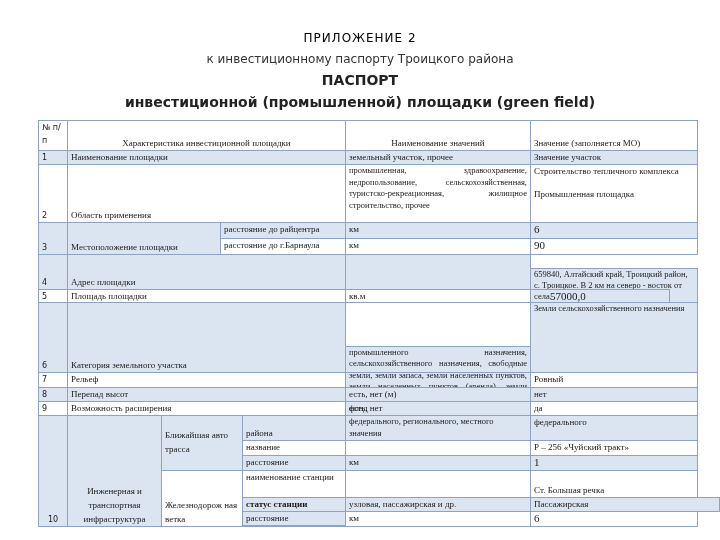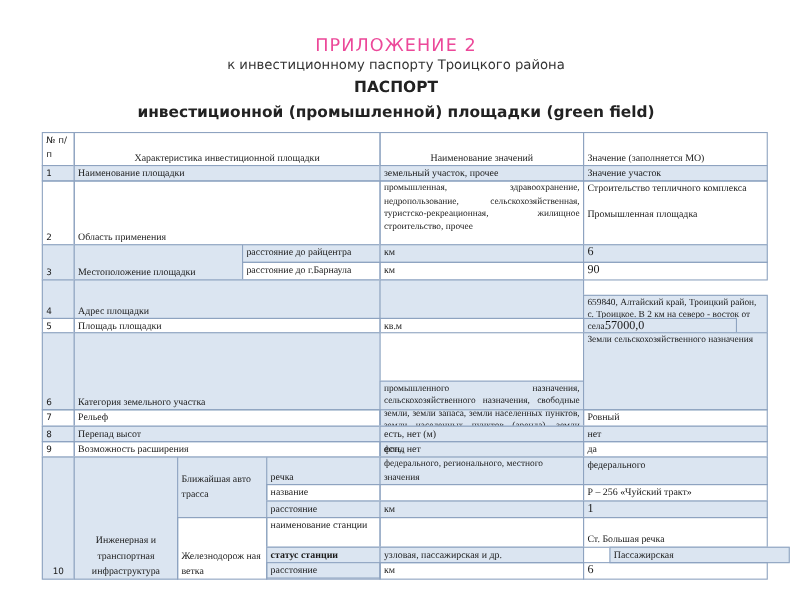--- a/index.html
+++ b/index.html
@@ -1,18 +1,18 @@
 <!DOCTYPE html>
 <html><head>
 <meta charset="utf-8">
 <style>
   html, body { margin: 0; padding: 0; background: #ffffff; }
   body { width: 720px; height: 540px; position: relative; overflow: hidden; font-family: "Liberation Serif", serif; color: #1a1a1a; }
   .hdr { position: absolute; left: 0; width: 720px; text-align: center; font-family: "DejaVu Sans", sans-serif; }
-  .hdr1 { top: 31px; font-size: 16px; letter-spacing: 1px; color: #ec4899; }
+  .hdr1 { top: 31px; font-size: 12px; letter-spacing: 1px; color: #000000; }
   .hdr2 { top: 52px; font-size: 12px; color: #333; }
   .hdr3 { top: 72px; font-size: 14px; font-weight: bold; color: #222; }
   .hdr4 { top: 94px; font-size: 14px; font-weight: bold; color: #222; }
   .cell { position: absolute; box-sizing: border-box; border: 1px solid #8ea3c0; font-size: 9px; line-height: 13px; padding: 0 3px; overflow: hidden; }
   .shade { background: #dbe5f1; }
   .num { font-family: "DejaVu Sans", sans-serif; font-size: 8px; }
   .bottom { display: flex; flex-direction: column; justify-content: flex-end; }
   .big { font-size: 11px; }
   .justify { text-align: justify; text-align-last: justify; }
 </style>
@@ -111,21 +111,21 @@
       <span>10</span>
     </div>
   <div class="cell shade bottom" style="left:67px;top:415px;width:95px;height:112px;line-height:14px;text-align:center;">
       <span>Инженерная и транспортная инфраструктура</span>
     </div>
 
   <div class="cell shade bottom" style="left:161px;top:415px;width:82px;height:56px;line-height:14px;justify-content:center;">
       <span style="margin-bottom:2px;">Ближайшая авто трасса</span>
     </div>
   <div class="cell shade bottom" style="left:242px;top:415px;width:104px;height:26px;">
-      <span>речка</span>
+      <span>района</span>
     </div>
   <div class="cell shade" style="left:345px;top:415px;width:186px;height:26px;line-height:11.5px;font-size:8.5px;">федерального, регионального, местного значения</div>
   <div class="cell shade" style="left:530px;top:415px;width:168px;height:26px;">федерального</div>
 
   <div class="cell" style="left:242px;top:440px;width:104px;height:16px;">название</div>
   <div class="cell" style="left:345px;top:440px;width:186px;height:16px;"></div>
   <div class="cell" style="left:530px;top:440px;width:168px;height:16px;">Р – 256 «Чуйский тракт»</div>
 
   <div class="cell shade" style="left:242px;top:455px;width:104px;height:16px;">расстояние</div>
   <div class="cell shade" style="left:345px;top:455px;width:186px;height:16px;">км</div>
@@ -135,18 +135,18 @@
       <span>Железнодорож ная ветка</span>
     </div>
   <div class="cell" style="left:242px;top:470px;width:104px;height:28px;">наименование станции</div>
   <div class="cell" style="left:345px;top:470px;width:186px;height:28px;"></div>
   <div class="cell bottom" style="left:530px;top:470px;width:168px;height:28px;">
       <span>Ст. Большая речка</span>
     </div>
 
   <div class="cell shade" style="left:242px;top:497px;width:104px;height:29px;font-weight:bold;">статус станции</div>
   <div class="cell shade" style="left:345px;top:497px;width:186px;height:15px;">узловая, пассажирская и др.</div>
-  <div class="cell shade" style="left:530px;top:497px;width:164px;height:15px;margin-left:24px;">Пассажирская</div>
+  <div class="cell shade" style="left:530px;top:497px;width:190px;height:15px;">Пассажирская</div>
 
   <div class="cell" style="left:242px;top:511px;width:104px;height:16px;">расстояние</div>
   <div class="cell" style="left:345px;top:511px;width:186px;height:16px;">км</div>
   <div class="cell big" style="left:530px;top:511px;width:168px;height:16px;">6</div>
 </div>
 
 </body></html>

